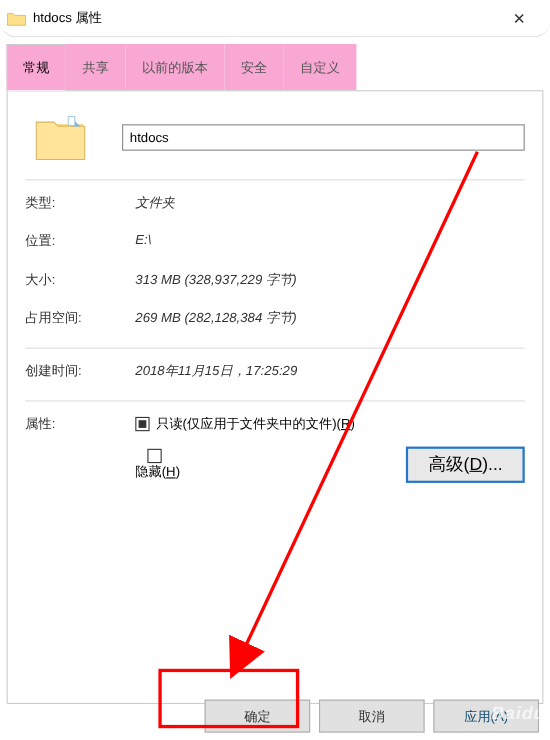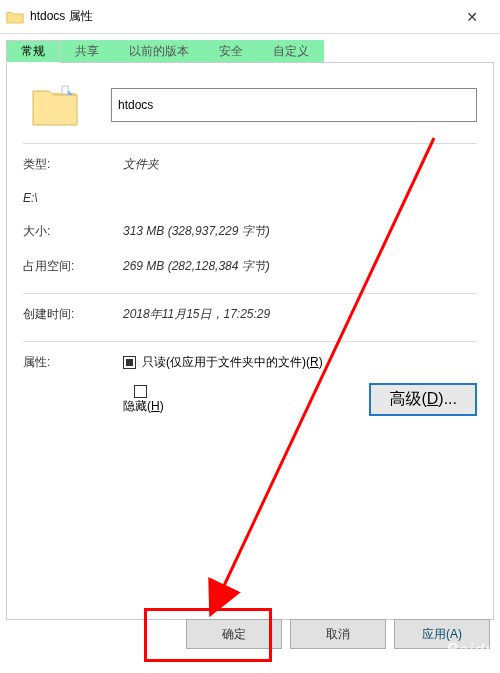--- a/index.html
+++ b/index.html
@@ -12,20 +12,21 @@
       position: relative;
       overflow: hidden;
     }
     .titlebar {
       height: 34px;
       border-bottom: 1px solid #ddd;
       display: flex;
       align-items: center;
       padding: 0 6px;
       background: #fff;
+      border-radius: 15px;
     }
     .titlebar-icon {
       width: 18px;
       height: 14px;
       margin-right: 6px;
     }
     .titlebar-text {
       flex: 1;
       color: #000;
     }
@@ -37,24 +38,24 @@
       justify-content: center;
       color: #333;
       font-size: 14px;
     }
     .tabs {
       display: flex;
       margin: 6px 6px 0 6px;
       position: relative;
     }
     .tab {
-      padding: 2px 14px;
+      padding: 12px 14px;
       border: 1px solid transparent;
       color: #555;
-      background: #86efac;
+      background: #f9a8d4;
       cursor: default;
     }
     .tab.active {
       border: 1px solid #ccc;
       border-bottom: 1px solid #fff;
       color: #000;
       z-index: 2;
       position: relative;
     }
     .tab-panel {
@@ -75,21 +76,21 @@
       width: 52px;
       height: 48px;
       margin-right: 30px;
       margin-left: 6px;
     }
     .name-input {
       flex: 1;
       border: 1px solid #888;
       padding: 4px 6px;
       font-size: 12px;
-      height: 34px;
+      height: 24px;
     }
     .hr { border-top: 1px solid #ddd; margin: 6px 0 12px 0; }
     .prop-row {
       display: flex;
       margin-bottom: 18px;
     }
     .prop-label {
       width: 100px;
       color: #333;
     }
@@ -120,21 +121,21 @@
     }
     .adv-button {
       border: 2px solid #2277cc;
       background: #e8e8e8;
       padding: 4px 18px;
       font-size: 16px;
       cursor: default;
     }
     .button-row {
       position: absolute;
-      bottom: 24px;
+      bottom: 7px;
       right: 10px;
       display: flex;
       gap: 8px;
       align-items: center;
     }
     .btn {
       width: 96px;
       height: 30px;
       background: #e1e1e1;
       border: 1px solid #adadad;
@@ -206,20 +207,21 @@
     <input class="name-input" type="text" value="htdocs" style="">
   </div>
 
   <div class="hr"></div>
 
   <div class="prop-row">
     <div class="prop-label">类型:</div>
     <div class="prop-value">文件夹</div>
   </div>
   <div class="prop-row">
+    <div class="prop-label">位置:</div>
     <div class="prop-value">E:\</div>
   </div>
   <div class="prop-row">
     <div class="prop-label">大小:</div>
     <div class="prop-value">313 MB (328,937,229 字节)</div>
   </div>
   <div class="prop-row">
     <div class="prop-label">占用空间:</div>
     <div class="prop-value">269 MB (282,128,384 字节)</div>
   </div>

